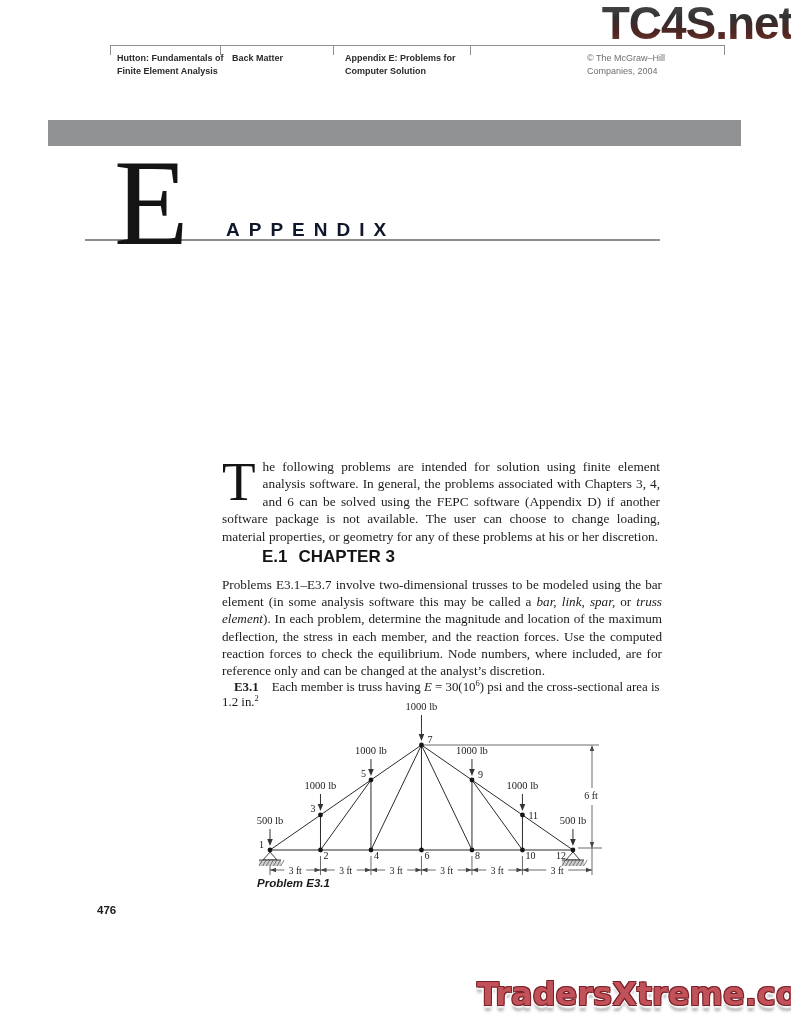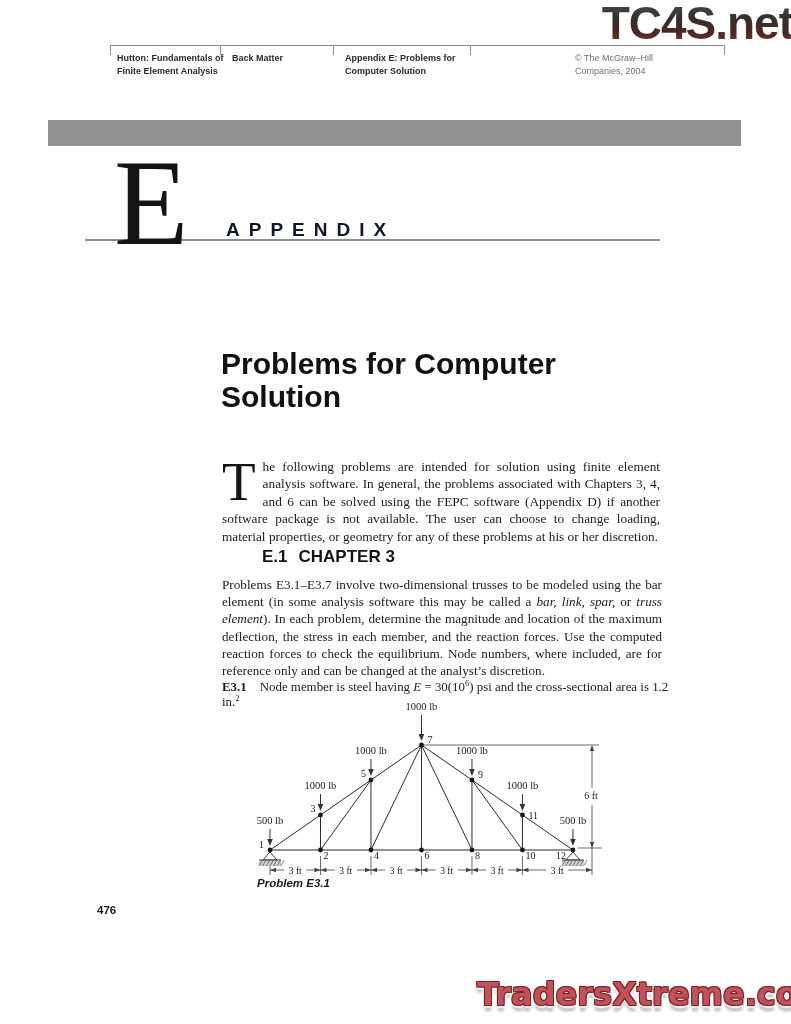--- a/index.html
+++ b/index.html
@@ -6,36 +6,36 @@
   html,body { background:#e8e8e8; }
   #page {
     position:relative; width:791px; height:1024px; background:#ffffff;
     font-family:"Liberation Serif", serif; color:#1b1b1b; overflow:hidden;
     margin:0 auto;
   }
   
   .hdr-line { position:absolute; left:110px; top:45px; width:615px; height:1px; background:#8f8f8f; }
   .hdr-tick { position:absolute; top:45px; width:1px; height:10px; background:#8f8f8f; }
   .hdr-col { position:absolute; top:52px; font-family:Liberation Sans, sans-serif; font-size:9px; font-weight:bold; line-height:13px; color:#2a2a2a; }
-  .hdr-col.pub { font-weight:normal; color:#6f6f6f; }
+  .hdr-col.pub { font-weight:normal; color:#6f6f6f;margin-left:12px; }
   
   .gray-bar { position:absolute; left:48px; top:120px; width:693px; height:26px; background:#8f9193; }
   .big-e { position:absolute; left:114px; top:142px; font-family:"Liberation Serif",serif; font-size:122px; line-height:1; color:#141414; }
   .appendix-word { position:absolute; left:226px; top:219px; font-family:"Liberation Sans",sans-serif; font-size:19px; font-weight:bold; letter-spacing:9px; color:#0f172a; }
   .appendix-rule { position:absolute; left:85px; top:239px; width:575px; height:2px; background:#8d8d8d; }
   
   .doc-title { position:absolute; left:221px; top:347px; width:410px; font-family:"Liberation Sans",sans-serif; font-size:30px; font-weight:bold; line-height:33px; color:#111; }
   .intro { position:absolute; left:222px; top:458px; width:438px; font-size:13.3px; line-height:17.4px; text-align:justify; }
   .dropcap { float:left; font-size:55px; line-height:43px; padding:2px 7px 0 0; color:#141414; }
   .e1-head { position:absolute; left:222px; top:547px; font-family:"Liberation Sans",sans-serif; font-size:17px; font-weight:bold; color:#151515;margin-left:40px; }
   .e1-head .sp { margin-left:11px; }
   .e1-body { position:absolute; left:222px; top:576px; width:440px; font-size:13.2px; line-height:17.2px; text-align:justify; }
   .e1-body .it { font-style:italic; }
   .e31 { position:absolute; left:222px; top:680px; width:452px; font-size:12.9px; }
-  .e31 .lbl { font-weight:bold; margin-right:13px; }
+  .e31 .lbl { font-weight:bold; margin-right:13px;margin-left:12px; }
   .e31 .mvar { font-style:italic; }
   .e31 sup { font-size:8.5px; vertical-align:super; line-height:0; }
   
   .fig { position:absolute; left:240px; top:698px; width:430px; height:190px; }
   .fig-caption { position:absolute; left:257px; top:877px; font-family:"Liberation Sans",sans-serif; font-size:11.5px; font-weight:bold; color:#1a1a1a;font-style:italic; }
   .page-num { position:absolute; left:97px; top:904px; font-family:"Liberation Sans",sans-serif; font-size:11.5px; font-weight:bold; color:#1a1a1a; }
   
   .wm-top { position:absolute; right:-2px; top:-4px; font-family:"Liberation Sans",sans-serif; font-size:46px; font-weight:bold; letter-spacing:-1px; color:#46302b; }
   @supports (-webkit-background-clip: text) {
     .wm-top { background:linear-gradient(180deg,#565656 0%,#333031 40%,#4e2521 68%,#8a4636 100%);
@@ -75,35 +75,34 @@
   <div class="hdr-col pub" style="left:575px">
     <div>© The McGraw–Hill</div>
     <div>Companies, 2004</div>
   </div>
 
   <div class="gray-bar"></div>
   <div class="appendix-rule"></div>
   <div class="big-e">E</div>
   <div class="appendix-word">APPENDIX</div>
 
-  <div class="doc-title">Problems for Computer Solution</div>
 
   <div class="intro">
     <span class="dropcap">T</span><span>he following problems are intended for solution using finite element analysis software. In general, the problems associated with Chapters 3, 4, and 6 can be solved using the FEPC software (Appendix D) if another software package is not available. The user can choose to change loading, material properties, or geometry for any of these problems at his or her discretion.</span>
   </div>
 
   <div class="e1-head">
     <span>E.1</span><span class="sp">CHAPTER 3</span>
   </div>
   <div class="e1-body">
     <span>Problems E3.1–E3.7 involve two-dimensional trusses to be modeled using the bar element (in some analysis software this may be called a </span><span class="it">bar, link, spar,</span><span> or </span><span class="it">truss element</span><span>). In each problem, determine the magnitude and location of the maximum deflection, the stress in each member, and the reaction forces. Use the computed reaction forces to check the equilibrium. Node numbers, where included, are for reference only and can be changed at the analyst’s discretion.</span>
   </div>
 
   <div class="e31">
-    <span class="lbl">E3.1</span><span>Node member is steel having </span><span class="mvar">E</span><span> = 30(10</span><sup>6</sup><span>) psi and the cross-sectional area is 1.2 in.</span><sup>2</sup>
+    <span class="lbl">E3.1</span><span>Each member is truss having </span><span class="mvar">E</span><span> = 30(10</span><sup>6</sup><span>) psi and the cross-sectional area is 1.2 in.</span><sup>2</sup>
   </div>
 
   <div class="fig">
     <svg id="truss-svg" width="430" height="190" viewBox="0 0 430 190">
         <g>
           <line x1="30" y1="168" x2="30" y2="177" stroke="#444" stroke-width="0.8"></line>
           <line x1="80.49" y1="158" x2="80.49" y2="177" stroke="#444" stroke-width="0.8"></line>
           <line x1="130.98" y1="158" x2="130.98" y2="177" stroke="#444" stroke-width="0.8"></line>
           <line x1="181.46999999999997" y1="158" x2="181.46999999999997" y2="177" stroke="#444" stroke-width="0.8"></line>
           <line x1="231.95999999999998" y1="158" x2="231.95999999999998" y2="177" stroke="#444" stroke-width="0.8"></line>

